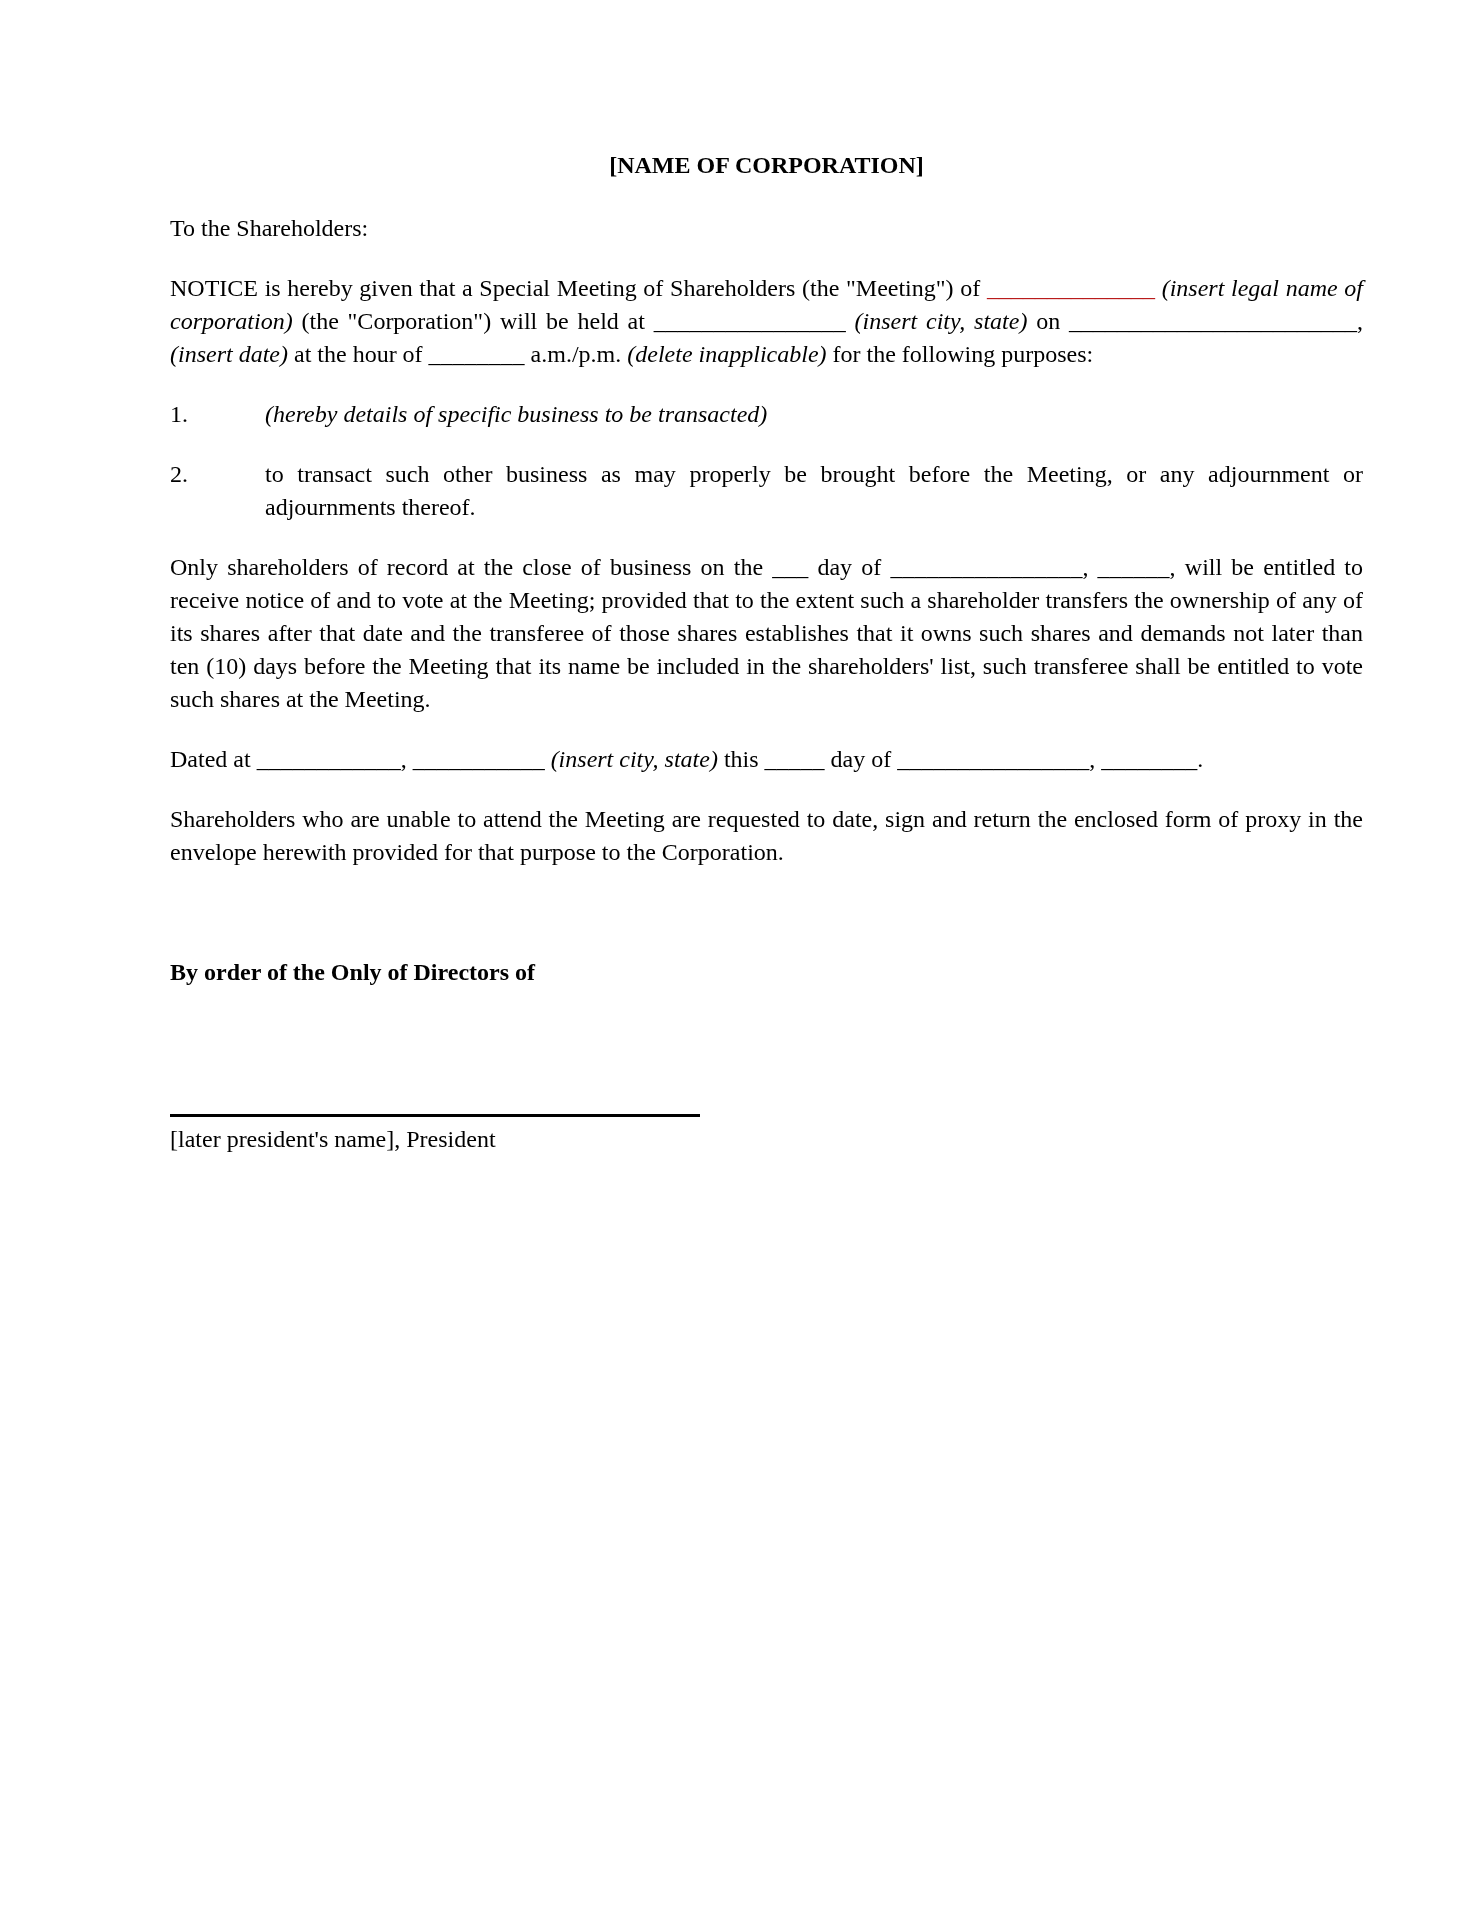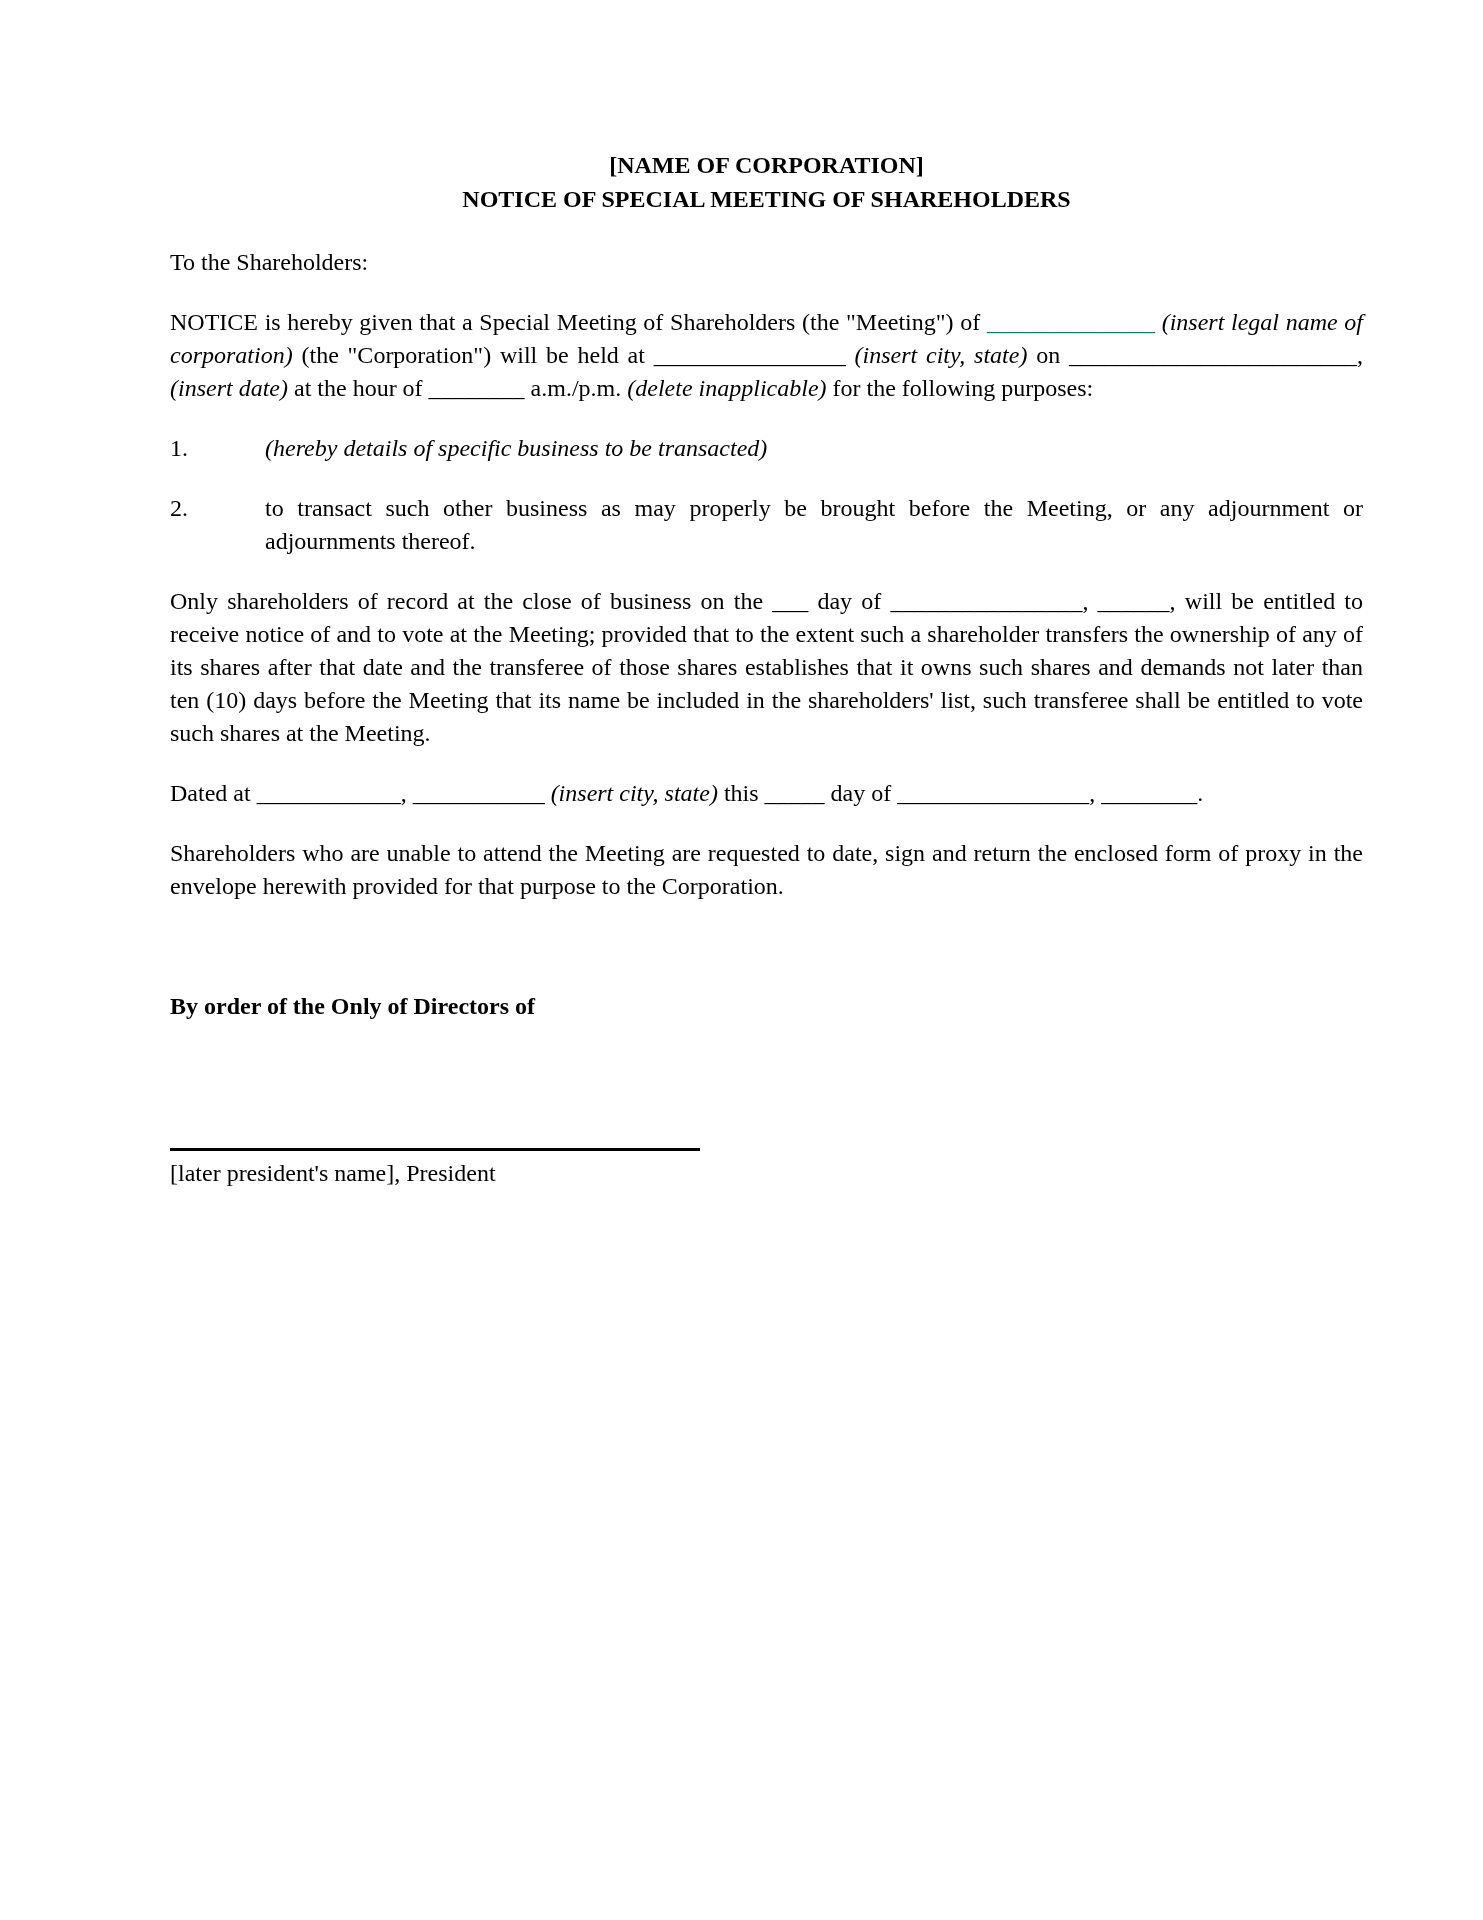--- a/index.html
+++ b/index.html
@@ -15,33 +15,32 @@
   }
   p { margin: 0; }
   .title-block { text-align: center; font-weight: bold; line-height: 34px; }
   .salutation { margin-top: 30px; }
   .para { margin-top: 27px; }
   .justify { text-align: justify; }
   .list-item { display: flex; margin-top: 27px; }
   .list-num { flex: 0 0 95px; width: 95px; }
   .list-text { flex: 1; }
   .italic { font-style: italic; }
-  .blank-gray { color: #0f766e; margin-top: 28px; }
+  .blank-gray { color: #b91c1c; margin-top: 28px; }
   .closing-block { margin-top: 87px; }
   .signature-block { margin-top: 125px; }
   .sig-line { width: 530px; height: 0; border-top: 3px solid #000000; margin-bottom: 6px; }
 </style>
 </head>
 <body>
 
 <div class="page">
 
   <div class="title-block">
     <p>[NAME OF CORPORATION]</p>
-    <p>NOTICE OF SPECIAL MEETING OF SHAREHOLDERS</p>
   </div>
 
   <p class="salutation">To the Shareholders:</p>
 
   <p class="para justify"><span>NOTICE is hereby given that a Special Meeting of Shareholders (the "Meeting") of </span><span class="blank-gray">______________</span><span> </span><span class="italic">(insert legal name of corporation)</span><span> (the "Corporation") will be held at ________________ </span><span class="italic">(insert city, state)</span><span> on ________________________, </span><span class="italic">(insert date)</span><span> at the hour of ________ a.m./p.m. </span><span class="italic">(delete inapplicable)</span><span> for the following purposes:</span></p>
 
   <div class="list-item">
     <span class="list-num">1.</span>
     <span class="list-text"><span class="italic">(hereby details of specific business to be transacted)</span></span>
   </div>

